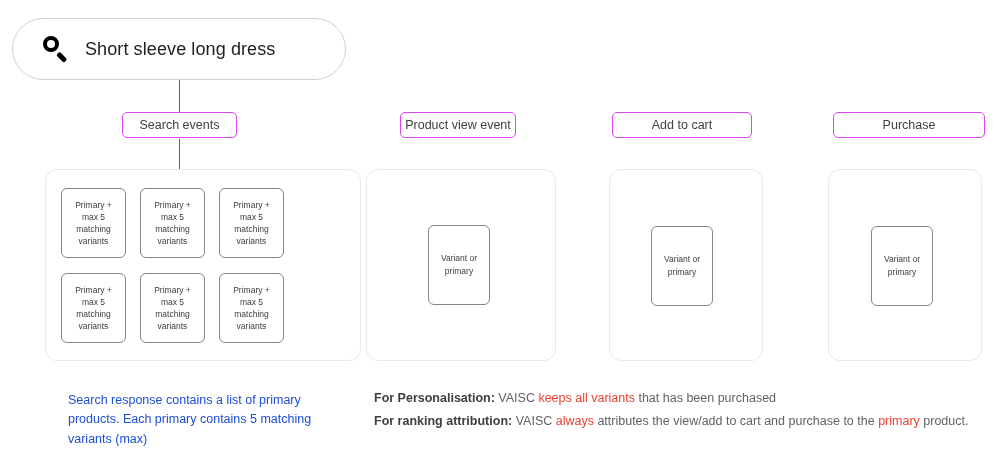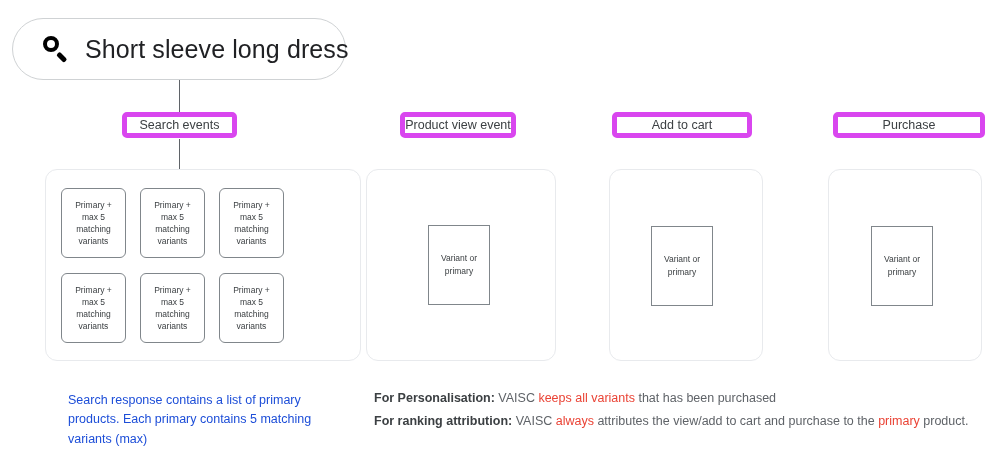--- a/index.html
+++ b/index.html
@@ -54,41 +54,41 @@
     left: 15px;
     top: 15px;
     width: 11px;
     height: 4.5px;
     background: #000;
     border-radius: 2px;
     transform: rotate(45deg);
     transform-origin: left center;
   }
   #search-query {
-    font-size: 25px;
+    font-size: 18px;
     color: #202124;
     letter-spacing: 0.1px;
     white-space: nowrap;
   }
 
   
   .connector {
     position: absolute;
     width: 1px;
     background: #5f6368;
   }
   #connector-top  { left: 179px; top: 80px;  height: 33px; }
   #connector-bot  { left: 179px; top: 139px; height: 31px; }
 
   
   .stage-label {
     position: absolute;
     height: 26px;
     box-sizing: border-box;
-    border: 5px solid #d946ef;
+    border: 1px solid #d946ef;
     border-radius: 5px;
     background: #ffffff;
     display: flex;
     align-items: center;
     justify-content: center;
     font-size: 12.5px;
     color: #3c4043;
     top: 112px;
   }
   #label-search-events   { left: 122px; width: 115px; }
@@ -138,21 +138,21 @@
     padding: 0 4px;
   }
 
   
   .variant-box {
     position: absolute;
     width: 62px;
     height: 80px;
     box-sizing: border-box;
     border: 1px solid #80868b;
-    border-radius: 0;
+    border-radius: 6px;
     background: #ffffff;
     display: flex;
     align-items: center;
     justify-content: center;
     text-align: center;
     font-size: 8.5px;
     line-height: 1.5;
     color: #3c4043;
   }
   #variant-view     { left: 428px; top: 225px; }

